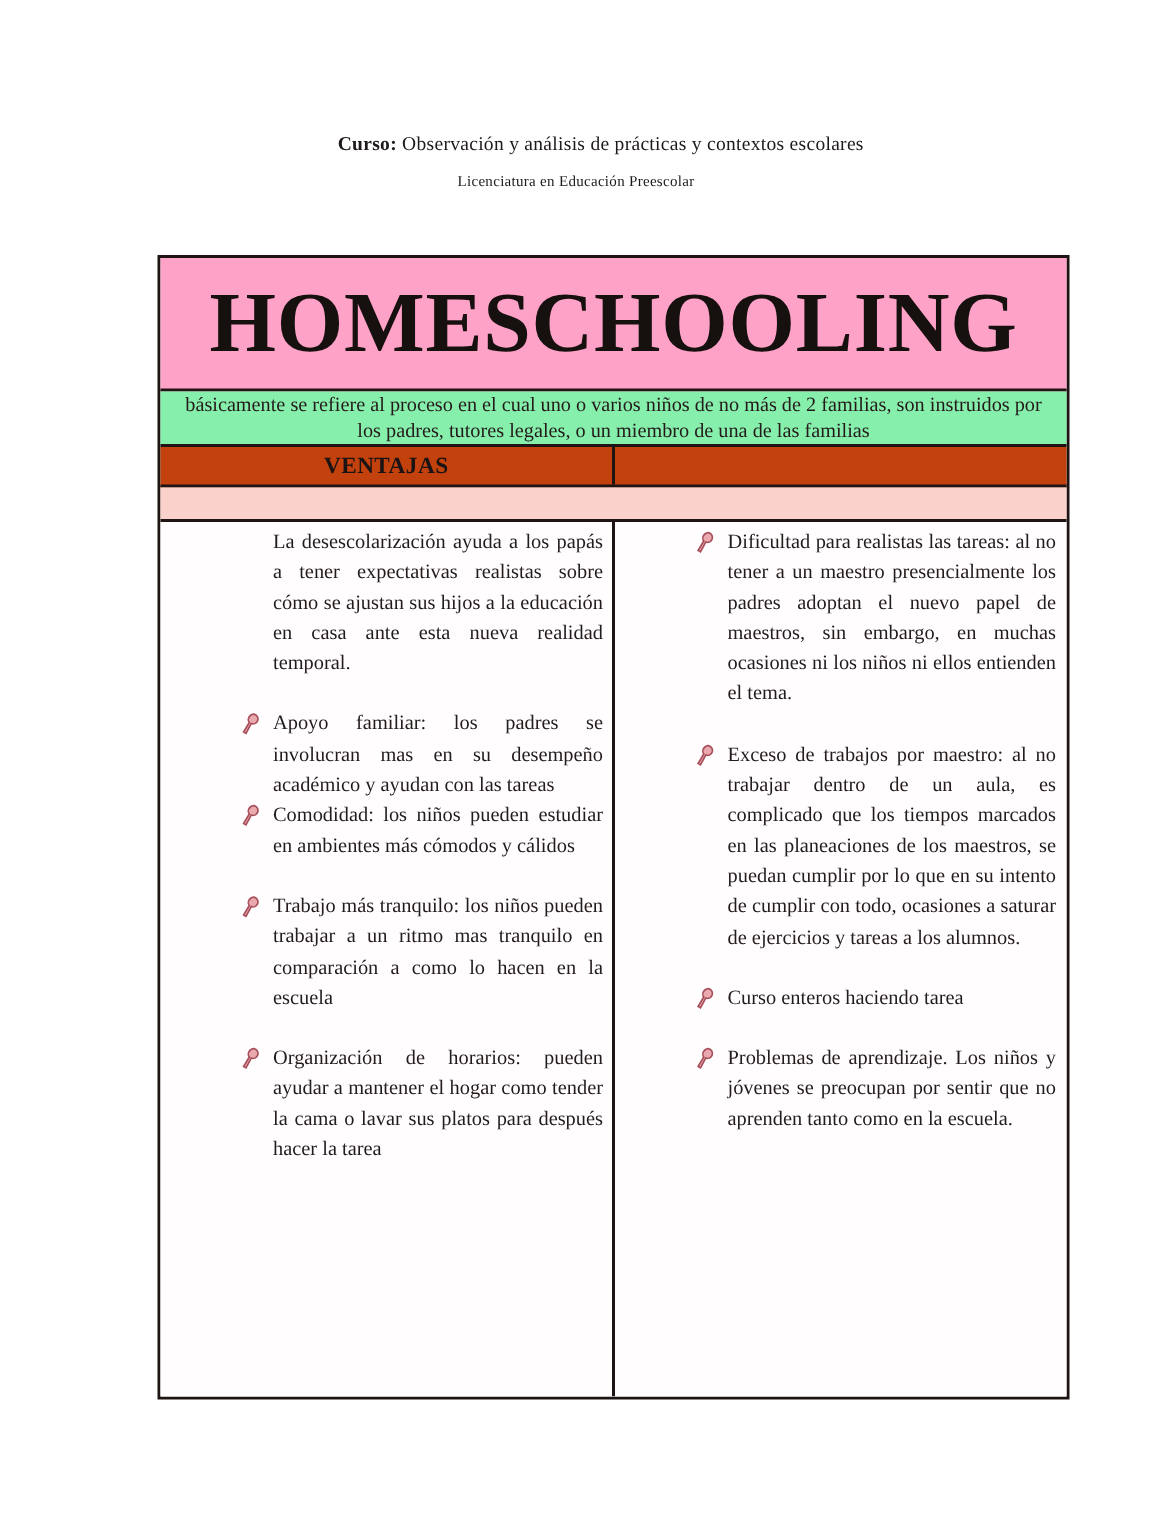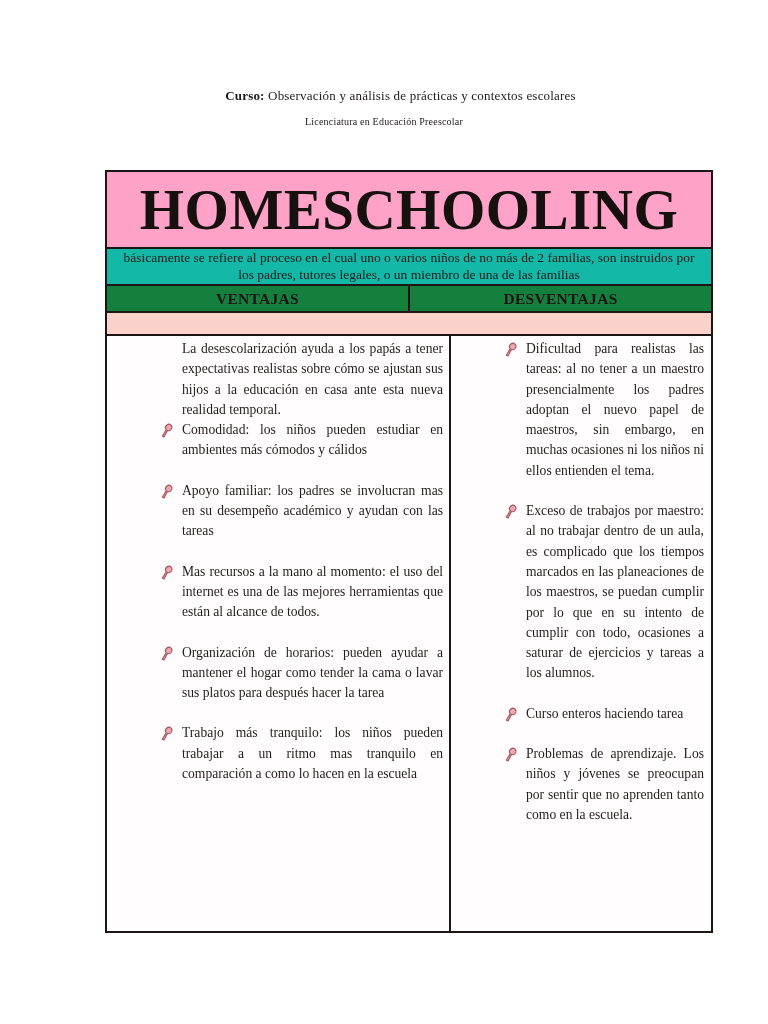--- a/index.html
+++ b/index.html
@@ -12,50 +12,50 @@
   .doc-header .line2 { font-size: 10px; margin-top: 12px; letter-spacing: 0.2px; }
 
   .hs-table {
     position: absolute; left: 105px; top: 170px; width: 608px; height: 763px;
     border: 2px solid #1e1414; background: #ffffff;
     display: flex; flex-direction: column;
   }
 
   .row-title {
     background: #ffa2c8; border-bottom: 2px solid #1e1414;
-    height: 77px; display: flex; align-items: center; justify-content: center;
+    height: 89px; display: flex; align-items: center; justify-content: center;
     overflow: hidden;
   }
   .row-title .big {
     font-size: 57px; font-weight: bold; letter-spacing: 0.5px; color: #16100f;
     line-height: 69px; white-space: nowrap;
   }
 
   .row-def {
-    background: #14b8a6; border-bottom: 2px solid #1e1414;
+    background: #86efac; border-bottom: 2px solid #1e1414;
     height: 37px; display: flex; align-items: center; justify-content: center;
     text-align: center;
   }
   .row-def .def-text {
     font-size: 13.5px; line-height: 16.5px; color: #241a1a; width: 588px;
   }
 
-  .row-heads { background: #15803d; border-bottom: 2px solid #1e1414; height: 27px; display: flex; }
+  .row-heads { background: #c2410c; border-bottom: 2px solid #1e1414; height: 27px; display: flex; }
   .row-heads .cell-h {
     display: flex; align-items: center; justify-content: center;
     font-weight: bold; font-size: 15.5px; color: #1c1414; letter-spacing: 0.3px;
   }
   .row-heads .cell-h.left  { width: 303px; border-right: 2px solid #1e1414; }
   .row-heads .cell-h.right { flex: 1; }
 
   .row-spacer { background: #fbd2cb; border-bottom: 2px solid #1e1414; height: 23px; }
 
   .row-content { flex: 1; display: flex; overflow: hidden; background: #fffdfd; }
   .cell-c { overflow: hidden; padding-top: 3px; }
-  .cell-c.left  { width: 344px; border-right: 2px solid #1e1414; }
+  .cell-c.left  { width: 303px; border-right: 2px solid #1e1414; }
   .cell-c.right { flex: 1; }
 
   ul.items { list-style: none; margin: 0; padding: 0 6px 0 75px; }
   .cell-c.right ul.items { padding: 0 7px 0 75px; }
 
   li.item {
     position: relative; font-size: 13.6px; line-height: 20.3px;
     text-align: justify; color: #241c1c;
   }
   li.item.gap { margin-top: 20px; }
@@ -74,54 +74,48 @@
   <div class="row-title">
     <span class="big">HOMESCHOOLING</span>
   </div>
 
   <div class="row-def">
     <span class="def-text">básicamente se refiere al proceso en el cual uno o varios niños de no más de 2 familias, son instruidos por los padres, tutores legales, o un miembro de una de las familias</span>
   </div>
 
   <div class="row-heads">
     <div class="cell-h left">VENTAJAS</div>
-    <div class="cell-h right">DESVENTAJAS</div>
   </div>
 
   <div class="row-spacer"></div>
 
   <div class="row-content">
     <div class="cell-c left">
       <ul class="items">
           <li class="item"><span>La desescolarización ayuda a los papás a tener expectativas realistas sobre cómo se ajustan sus hijos a la educación en casa ante esta nueva realidad temporal.</span></li>
+          <li class="item gap"><span class="bullet">
+              <svg width="12" height="15" viewBox="0 0 12 15" xmlns="http://www.w3.org/2000/svg">
+                <path d="M8.2 1.1 C10.4 1.5 11.5 3.7 10.7 5.6 C10 7.2 8.1 8 6.5 7.4 L3 13.9 L1.4 13 L5.2 6.7 C4.1 5.3 4.5 3.2 5.9 2 C6.6 1.4 7.4 1 8.2 1.1 Z" fill="#e9a9ae" stroke="#a84f5c" stroke-width="1.1"></path>
+              </svg>
+            </span><span>Apoyo familiar: los padres se involucran mas en su desempeño académico y ayudan con las tareas</span></li>
           <li class="item"><span class="bullet">
               <svg width="12" height="15" viewBox="0 0 12 15" xmlns="http://www.w3.org/2000/svg">
                 <path d="M8.2 1.1 C10.4 1.5 11.5 3.7 10.7 5.6 C10 7.2 8.1 8 6.5 7.4 L3 13.9 L1.4 13 L5.2 6.7 C4.1 5.3 4.5 3.2 5.9 2 C6.6 1.4 7.4 1 8.2 1.1 Z" fill="#e9a9ae" stroke="#a84f5c" stroke-width="1.1"></path>
               </svg>
             </span><span>Comodidad: los niños pueden estudiar en ambientes más cómodos y cálidos</span></li>
           <li class="item gap"><span class="bullet">
               <svg width="12" height="15" viewBox="0 0 12 15" xmlns="http://www.w3.org/2000/svg">
                 <path d="M8.2 1.1 C10.4 1.5 11.5 3.7 10.7 5.6 C10 7.2 8.1 8 6.5 7.4 L3 13.9 L1.4 13 L5.2 6.7 C4.1 5.3 4.5 3.2 5.9 2 C6.6 1.4 7.4 1 8.2 1.1 Z" fill="#e9a9ae" stroke="#a84f5c" stroke-width="1.1"></path>
               </svg>
-            </span><span>Apoyo familiar: los padres se involucran mas en su desempeño académico y ayudan con las tareas</span></li>
-          <li class="item gap"><span class="bullet">
-              <svg width="12" height="15" viewBox="0 0 12 15" xmlns="http://www.w3.org/2000/svg">
-                <path d="M8.2 1.1 C10.4 1.5 11.5 3.7 10.7 5.6 C10 7.2 8.1 8 6.5 7.4 L3 13.9 L1.4 13 L5.2 6.7 C4.1 5.3 4.5 3.2 5.9 2 C6.6 1.4 7.4 1 8.2 1.1 Z" fill="#e9a9ae" stroke="#a84f5c" stroke-width="1.1"></path>
-              </svg>
-            </span><span>Mas recursos a la mano al momento: el uso del internet es una de las mejores herramientas que están al alcance de todos.</span></li>
+            </span><span>Trabajo más tranquilo: los niños pueden trabajar a un ritmo mas tranquilo en comparación a como lo hacen en la escuela</span></li>
           <li class="item gap"><span class="bullet">
               <svg width="12" height="15" viewBox="0 0 12 15" xmlns="http://www.w3.org/2000/svg">
                 <path d="M8.2 1.1 C10.4 1.5 11.5 3.7 10.7 5.6 C10 7.2 8.1 8 6.5 7.4 L3 13.9 L1.4 13 L5.2 6.7 C4.1 5.3 4.5 3.2 5.9 2 C6.6 1.4 7.4 1 8.2 1.1 Z" fill="#e9a9ae" stroke="#a84f5c" stroke-width="1.1"></path>
               </svg>
             </span><span>Organización de horarios: pueden ayudar a mantener el hogar como tender la cama o lavar sus platos para después hacer la tarea</span></li>
-          <li class="item gap"><span class="bullet">
-              <svg width="12" height="15" viewBox="0 0 12 15" xmlns="http://www.w3.org/2000/svg">
-                <path d="M8.2 1.1 C10.4 1.5 11.5 3.7 10.7 5.6 C10 7.2 8.1 8 6.5 7.4 L3 13.9 L1.4 13 L5.2 6.7 C4.1 5.3 4.5 3.2 5.9 2 C6.6 1.4 7.4 1 8.2 1.1 Z" fill="#e9a9ae" stroke="#a84f5c" stroke-width="1.1"></path>
-              </svg>
-            </span><span>Trabajo más tranquilo: los niños pueden trabajar a un ritmo mas tranquilo en comparación a como lo hacen en la escuela</span></li>
         </ul>
     </div>
     <div class="cell-c right">
       <ul class="items">
           <li class="item"><span class="bullet">
               <svg width="12" height="15" viewBox="0 0 12 15" xmlns="http://www.w3.org/2000/svg">
                 <path d="M8.2 1.1 C10.4 1.5 11.5 3.7 10.7 5.6 C10 7.2 8.1 8 6.5 7.4 L3 13.9 L1.4 13 L5.2 6.7 C4.1 5.3 4.5 3.2 5.9 2 C6.6 1.4 7.4 1 8.2 1.1 Z" fill="#e9a9ae" stroke="#a84f5c" stroke-width="1.1"></path>
               </svg>
             </span><span>Dificultad para realistas las tareas: al no tener a un maestro presencialmente los padres adoptan el nuevo papel de maestros, sin embargo, en muchas ocasiones ni los niños ni ellos entienden el tema.</span></li>
           <li class="item gap"><span class="bullet">

